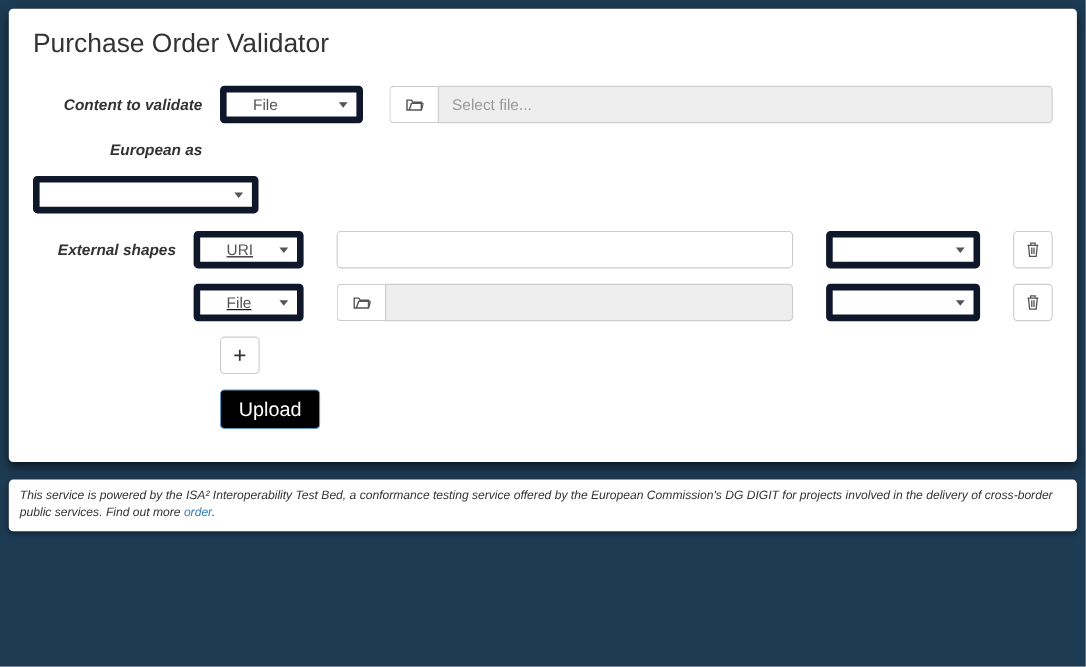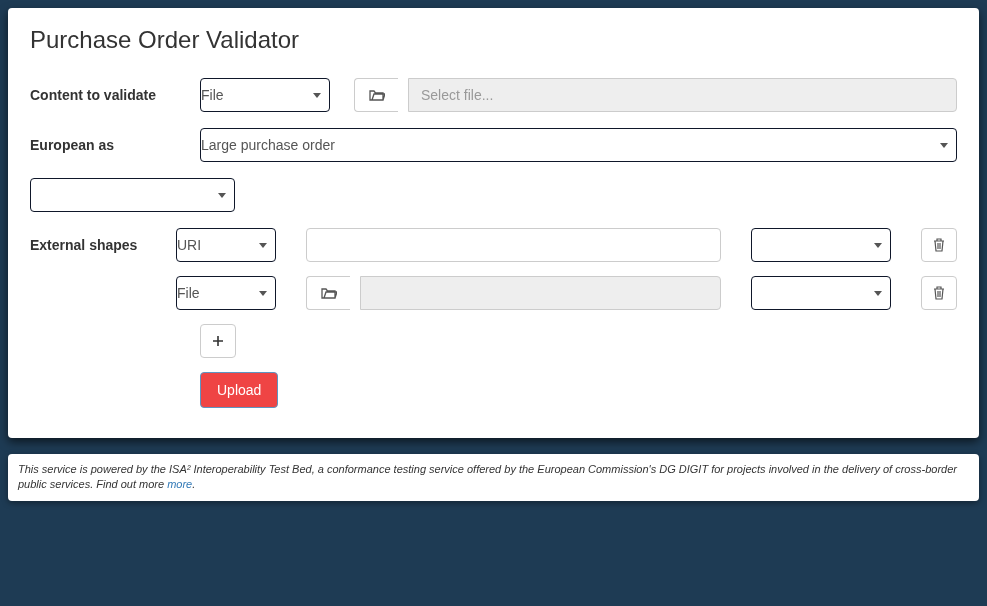--- a/index.html
+++ b/index.html
@@ -35,40 +35,42 @@
       color: #333;
       margin-bottom: 24px;
     }
     .form-row {
       display: flex;
       align-items: center;
       margin-bottom: 16px;
     }
     .label-col {
       width: 170px;
+      text-align: right;
       padding-right: 16px;
       font-size: 14px;
       font-weight: 700;
       color: #333;
+      font-style: italic;
     }
     .control-col {
       flex: 1;
       display: flex;
       align-items: center;
       gap: 24px;
     }
     .select-wrap {
       display: inline-flex;
       align-items: center;
       justify-content: space-between;
-      border: 1px solid #0f172a;
-      border-radius: 4px;
-      background: #fff;
-      height: 34px;
-      padding: 0 8px 0 0;
+      border: 6px solid #0f172a;
+      border-radius: 4px;
+      background: #fff;
+      height: 34px;
+      padding: 0 8px 0 24px;
       font-size: 14px;
       color: #555;
       cursor: pointer;
     }
     .select-wrap .txt { flex: 1; text-align: left; }
     .caret {
       display: inline-block;
       width: 0; height: 0;
       margin-left: 6px;
       border-left: 4px solid transparent;
@@ -95,21 +97,20 @@
       border: 1px solid #ccc;
       border-radius: 0 4px 4px 0;
       background: #eee;
       height: 34px;
       flex: 1;
       padding: 0 12px;
       color: #999;
       font-size: 14px;
       display: flex;
       align-items: center;
-      margin-left: 10px;
     }
     .help-icon {
       display: inline-flex;
       width: 14px; height: 14px;
       border: 1px solid #777;
       border-radius: 50%;
       font-size: 10px;
       align-items: center;
       justify-content: center;
       color: #777;
@@ -128,20 +129,21 @@
     .ext-row {
       display: flex;
       align-items: center;
       margin-bottom: 14px;
     }
     .ext-controls {
       flex: 1;
       display: flex;
       align-items: center;
       gap: 30px;
+      text-decoration: underline;
     }
     .flex1 { flex: 1; }
     .text-input {
       border: 1px solid #ccc;
       border-radius: 4px;
       background: #fff;
       height: 34px;
       width: 100%;
       padding: 0 12px;
       font-size: 14px;
@@ -152,27 +154,27 @@
       border-radius: 4px;
       background: #fff;
       height: 34px;
       width: 36px;
       display: inline-flex;
       align-items: center;
       justify-content: center;
       cursor: pointer;
     }
     .primary-btn {
-      background: #ef4444;
+      background: #000000;
       border: 1px solid #5d95c2;
       color: #fff;
       height: 36px;
       padding: 0 16px;
       border-radius: 4px;
-      font-size: 14px;
+      font-size: 18px;
       cursor: pointer;
     }
     svg { display: block; }
   </style>
 </head>
 <body>
 
 <div class="card">
   <h1>Purchase Order Validator</h1>
 
@@ -189,26 +191,20 @@
               <path fill="none" stroke="#555" stroke-width="1.3" d="M1 3h4l1.5 2H14v7H1z M3 12 L5 6 H16 L14 12"></path>
             </svg>
         </div>
         <div class="file-display">Select file...</div>
       </div>
     </div>
   </div>
 
   <div class="form-row">
     <div class="label-col">European as</div>
-    <div class="control-col">
-      <div class="select-wrap flex1">
-        <span class="txt">Large purchase order</span>
-        <span class="caret"></span>
-      </div>
-    </div>
   </div>
 
   <div class="form-row">
     <div class="control-col">
       <div class="select-wrap" style="width:205px">
         <span class="txt"></span>
         <span class="caret"></span>
       </div>
     </div>
   </div>
@@ -274,14 +270,14 @@
 
   <div class="ext-row" style="margin-top:8px;margin-bottom:0">
     <div class="label-col"></div>
     <div>
       <button class="primary-btn">Upload</button>
     </div>
   </div>
 </div>
 
 <div class="footer-card">
-  <span>This service is powered by the ISA² Interoperability Test Bed, a conformance testing service offered by the European Commission's DG DIGIT for projects involved in the delivery of cross-border public services. Find out more </span><a href="#">more</a><span>.</span>
+  <span>This service is powered by the ISA² Interoperability Test Bed, a conformance testing service offered by the European Commission's DG DIGIT for projects involved in the delivery of cross-border public services. Find out more </span><a href="#">order</a><span>.</span>
 </div>
 
 </body></html>

